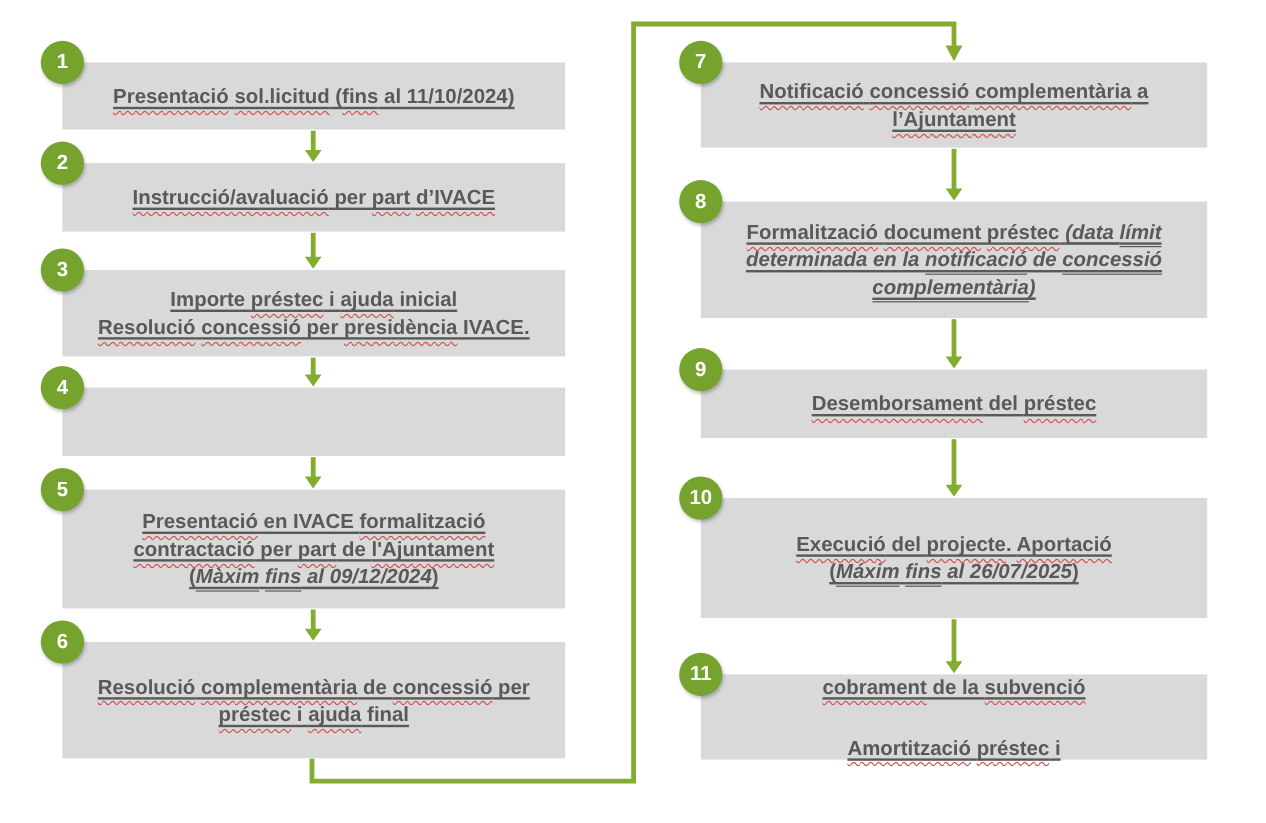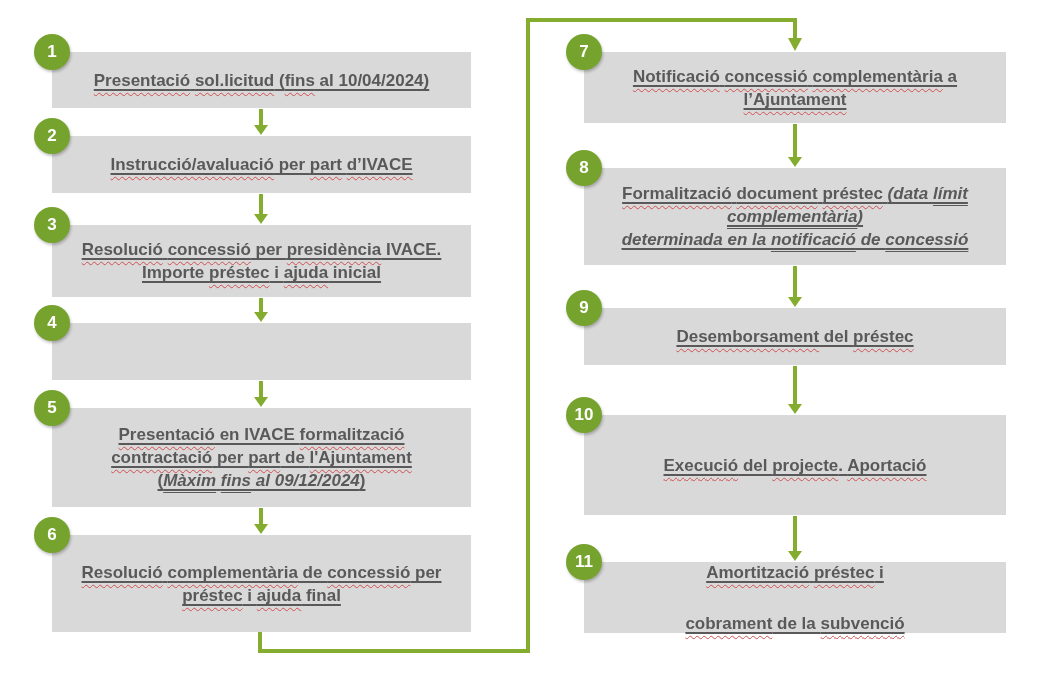--- a/index.html
+++ b/index.html
@@ -126,30 +126,30 @@
       <span class="head"></span>
     </div>
 
   <svg class="overlay" width="1055" height="686" viewBox="0 0 1055 686">
     <path d="M260 632 V651 H528 V20 H795 V39" fill="none" stroke="var(--green-line)" stroke-width="4" stroke-linejoin="miter"></path>
     <polygon points="788,38 802,38 795,51" fill="var(--green-line)"></polygon>
   </svg>
 
 <div class="step-box" id="step-1">
       <div class="badge">1</div>
-      <div class="line"><span class="ul"><span class="sq">Presentació</span><span> </span><span class="sq">sol.licitud</span><span> (</span><span class="sq">fins</span><span> al 10/04/2024)</span></span></div>
+      <div class="line"><span class="ul"><span class="sq">Presentació</span><span> </span><span class="sq">sol.licitud</span><span> (</span><span class="sq">fins</span><span> al 11/10/2024)</span></span></div>
     </div>
     <div class="step-box" id="step-2">
       <div class="badge">2</div>
       <div class="line"><span class="ul"><span class="sq">Instrucció/avaluació</span><span> per </span><span class="sq">part</span><span> </span><span class="sq">d’IVACE</span></span></div>
     </div>
     <div class="step-box" id="step-3">
       <div class="badge">3</div>
+      <div class="line"><span class="ul"><span>Importe </span><span class="sq">préstec</span><span> i </span><span class="sq">ajuda</span><span> inicial</span></span></div>
       <div class="line"><span class="ul"><span class="sq">Resolució</span><span> </span><span class="sq">concessió</span><span> per </span><span class="sq">presidència</span><span> IVACE.</span></span></div>
-      <div class="line"><span class="ul"><span>Importe </span><span class="sq">préstec</span><span> i </span><span class="sq">ajuda</span><span> inicial</span></span></div>
     </div>
     <div class="step-box" id="step-4">
       <div class="badge">4</div>
     </div>
     <div class="step-box" id="step-5">
       <div class="badge">5</div>
       <div class="line"><span class="ul"><span class="sq">Presentació</span><span> en IVACE </span><span class="sq">formalització</span></span></div>
       <div class="line"><span class="ul"><span class="sq">contractació</span><span> per </span><span class="sq">part</span><span> de </span><span class="sq">l'Ajuntament</span></span></div>
       <div class="line"><span class="ul"><span>(</span><span class="sq it">Màxim</span><span class="it"> </span><span class="sq it">fins</span><span class="it"> al 09/12/2024</span><span>)</span></span></div>
     </div>
@@ -159,29 +159,30 @@
       <div class="line"><span class="ul"><span class="sq">préstec</span><span> i </span><span class="sq">ajuda</span><span> final</span></span></div>
     </div>
     <div class="step-box" id="step-7">
       <div class="badge">7</div>
       <div class="line"><span class="ul"><span class="sq">Notificació</span><span> </span><span class="sq">concessió</span><span> </span><span class="sq">complementària</span><span> a</span></span></div>
       <div class="line"><span class="ul"><span class="sq">l’Ajuntament</span></span></div>
     </div>
     <div class="step-box" id="step-8">
       <div class="badge">8</div>
       <div class="line"><span class="ul"><span class="sq">Formalització</span><span> </span><span class="sq">document</span><span> </span><span class="sq">préstec</span><span> </span><span class="it">(data </span><span class="sq it">límit</span></span></div>
+      <div class="line"><span class="ul"><span class="it">determinada en la </span><span class="sq it">notificació</span><span class="it"> de </span><span class="sq it">concessió</span></span></div>
       <div class="line"><span class="ul"><span class="sq it">complementària</span><span class="it">)</span></span></div>
-      <div class="line"><span class="ul"><span class="it">determinada en la </span><span class="sq it">notificació</span><span class="it"> de </span><span class="sq it">concessió</span></span></div>
     </div>
     <div class="step-box" id="step-9">
       <div class="badge">9</div>
       <div class="line"><span class="ul"><span class="sq">Desemborsament</span><span> del </span><span class="sq">préstec</span></span></div>
     </div>
     <div class="step-box" id="step-10">
       <div class="badge">10</div>
       <div class="line"><span class="ul"><span class="sq">Execució</span><span> del </span><span class="sq">projecte</span><span>. </span><span class="sq">Aportació</span></span></div>
+      <div class="line"><span class="ul"><span>(</span><span class="sq it">Máxim</span><span class="it"> </span><span class="sq it">fins</span><span class="it"> al 26/07/2025</span><span>)</span></span></div>
     </div>
     <div class="step-box" id="step-11">
       <div class="badge">11</div>
+      <div class="line"><span class="ul"><span class="sq">cobrament</span><span> de la </span><span class="sq">subvenció</span></span></div>
       <div class="line"><span class="ul"><span class="sq">Amortització</span><span> </span><span class="sq">préstec</span><span> i</span></span></div>
-      <div class="line"><span class="ul"><span class="sq">cobrament</span><span> de la </span><span class="sq">subvenció</span></span></div>
     </div>
   </div>
 
 </body></html>

